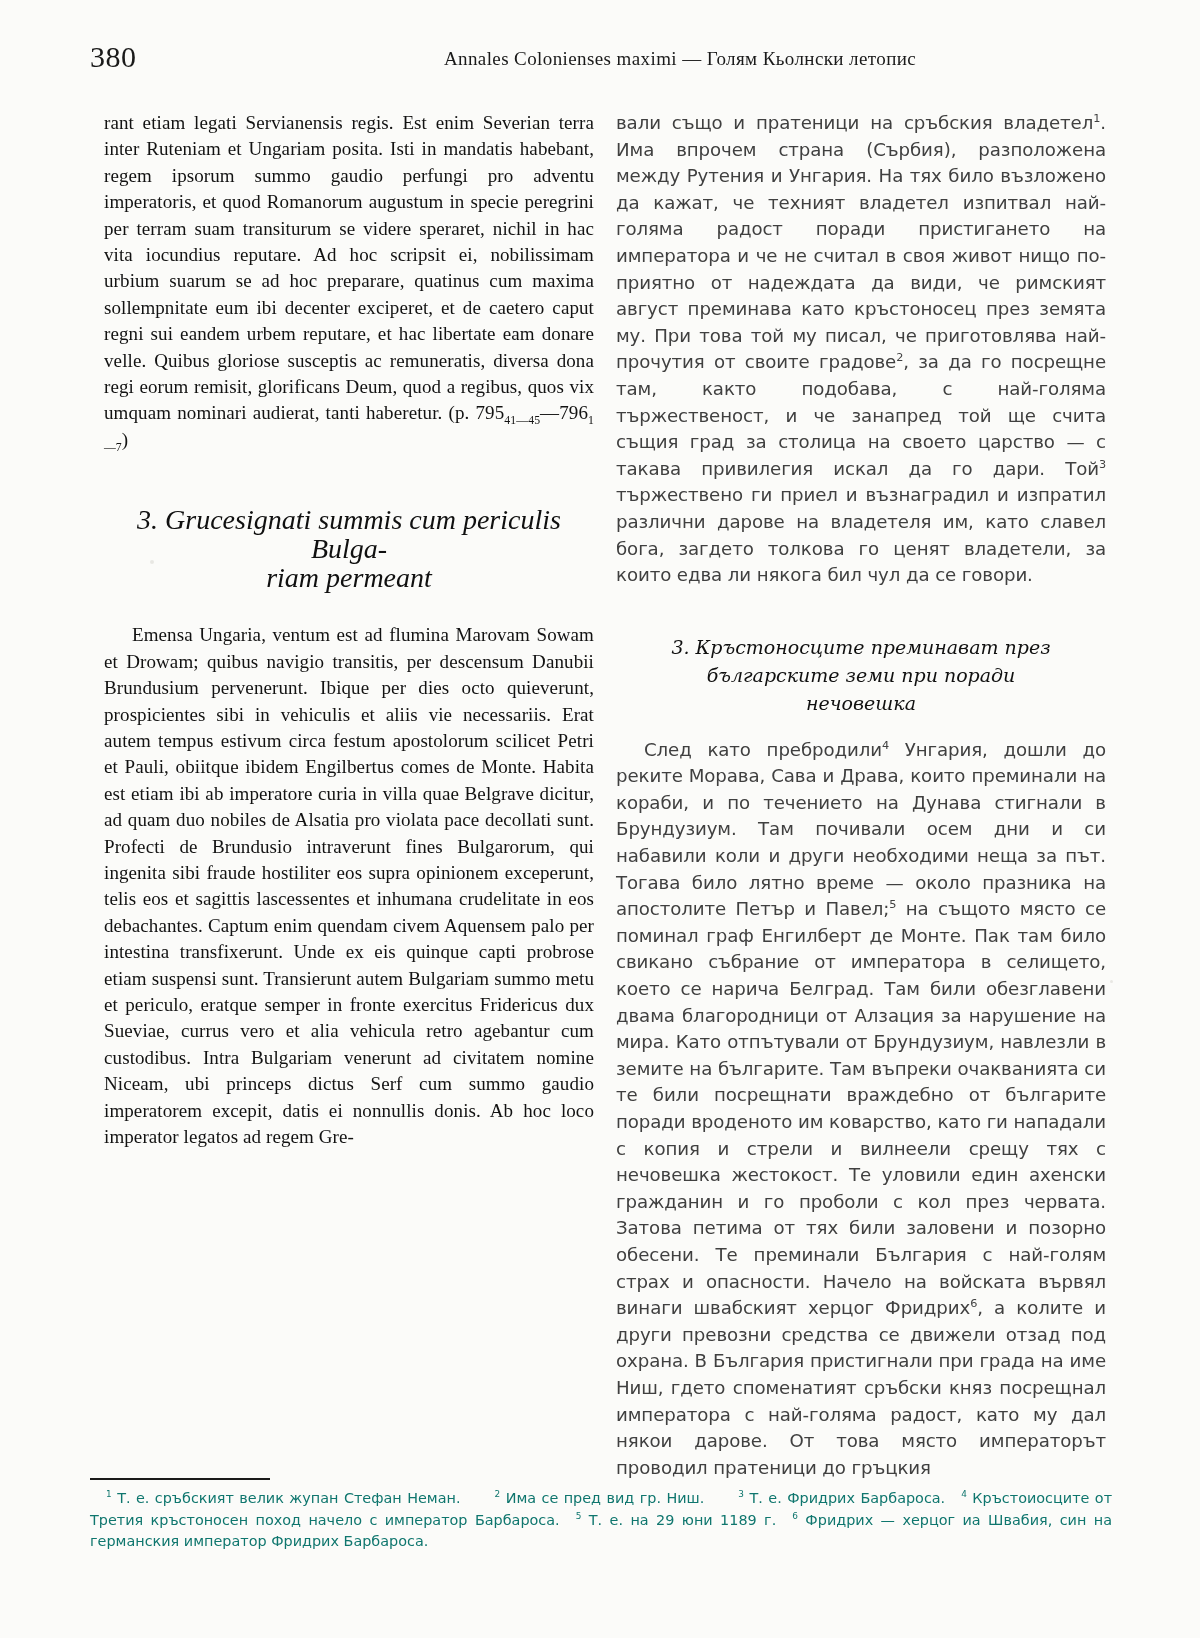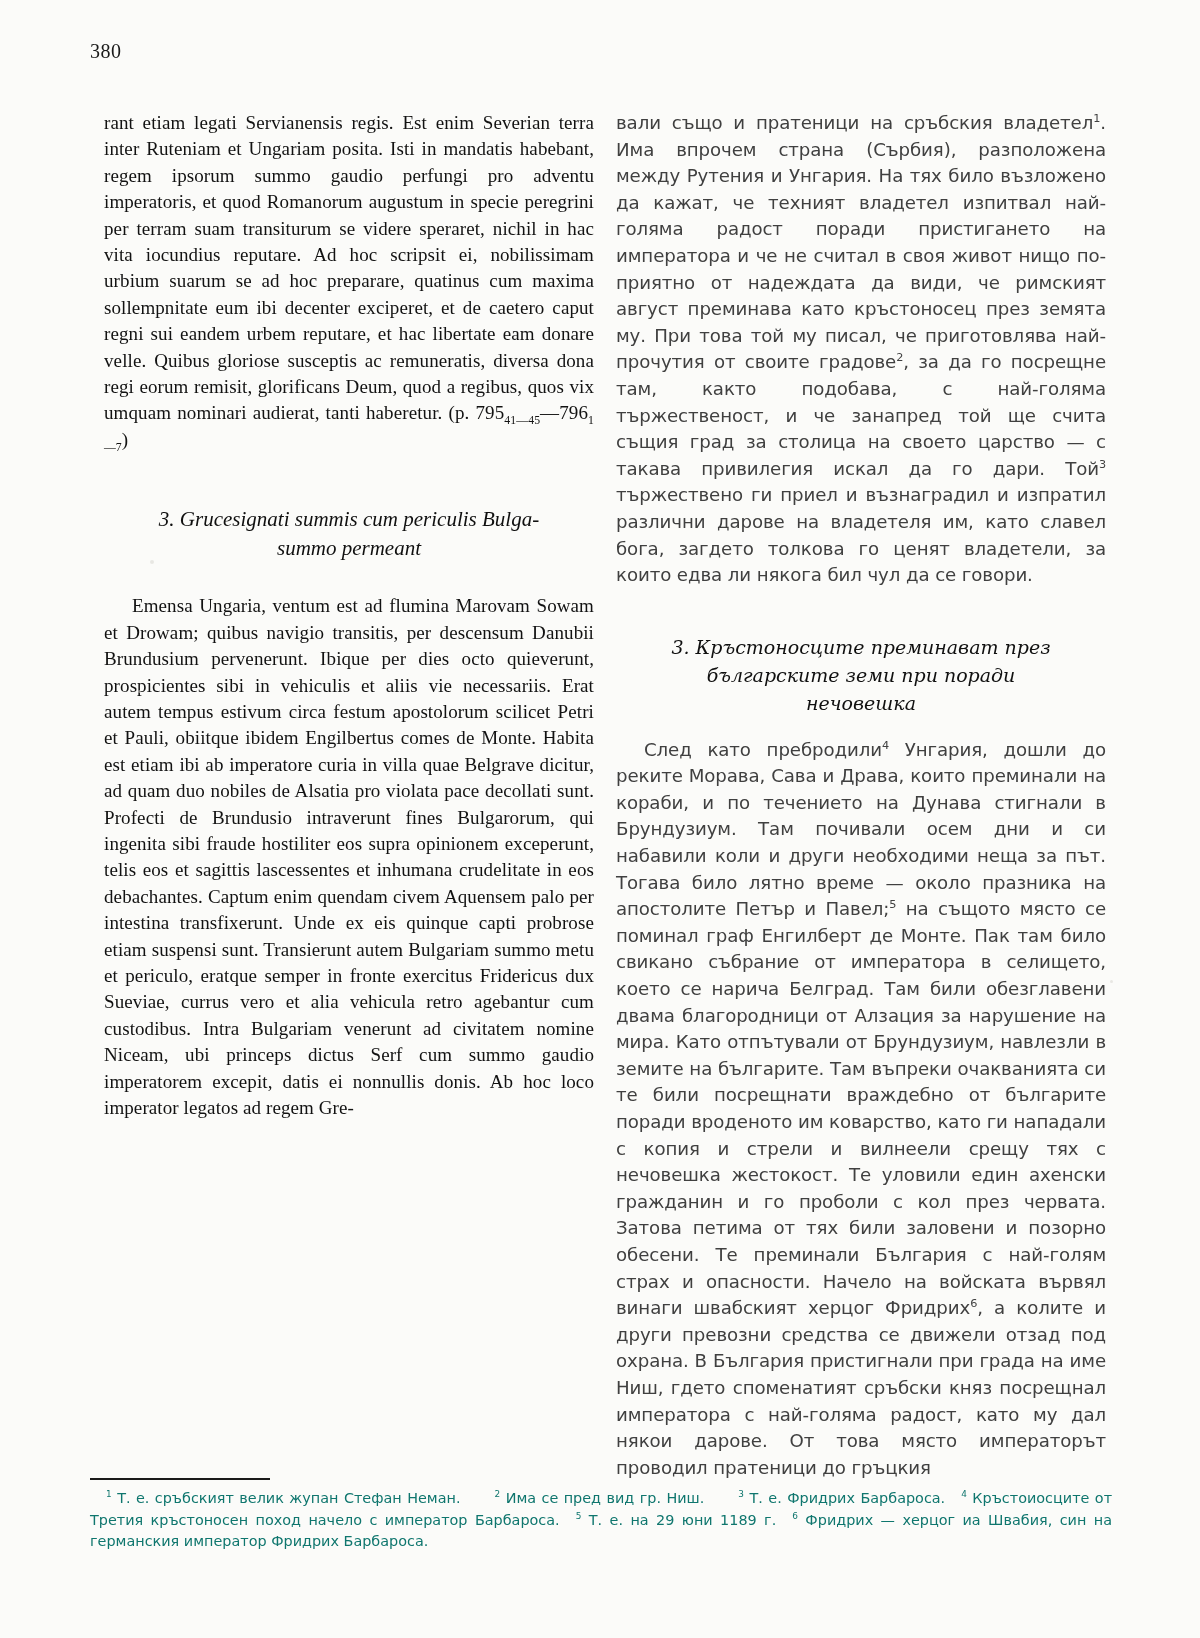--- a/index.html
+++ b/index.html
@@ -28,21 +28,21 @@
     left: 90px;
     top: 40px;
     width: 1030px;
     height: 40px;
   }
   .folio {
     position: absolute;
     left: 0;
     top: 0;
     font-family: "Liberation Serif", serif;
-    font-size: 20px;
+    font-size: 30px;
     letter-spacing: 0.5px;
     color: #1a1a1a;
   }
   .running-title {
     position: absolute;
     left: 210px;
     top: 8px;
     width: 760px;
     text-align: center;
     font-family: "Liberation Serif", serif;
@@ -75,21 +75,21 @@
     line-height: 26.6px;
     text-align: justify;
     text-justify: inter-word;
     color: #404040;
     margin: 0 0 6px 0;
     letter-spacing: -0.1px;
   }
   .sec-head-lat {
     font-family: "Liberation Serif", serif;
     font-style: italic;
-    font-size: 21px;
+    font-size: 28px;
     line-height: 29px;
     text-align: center;
     margin: 52px 0 30px 0;
     color: #101010;
   }
   .sec-head-lat .num { font-style: italic; }
   .sec-head-cyr {
     font-family: "DejaVu Serif", serif;
     font-style: italic;
     font-size: 19px;
@@ -140,30 +140,31 @@
     opacity: .55;
   }
 </style>
 </head>
 <body>
 
 <div class="page">
 
   <div class="header">
     <div class="folio">380</div>
+    <div class="running-title">Annales Colonienses maximi — Голям Кьолнски летопис</div>
   </div>
 
   <div class="col col-left">
 
     <p class="lat"><span>rant etiam legati Servianensis regis. Est enim Severian terra inter Ruteniam et Ungariam posita. Isti in mandatis habebant, regem ipsorum summo gaudio perfungi pro adventu imperatoris, et quod Romanorum augustum in specie peregrini per terram suam transiturum se videre speraret, nichil in hac vita iocundius reputare. Ad hoc scripsit ei, nobilissimam urbium suarum se ad hoc preparare, quatinus cum maxima sollempnitate eum ibi decenter exciperet, et de caetero caput regni sui eandem urbem reputare, et hac libertate eam donare velle. Quibus gloriose susceptis ac remuneratis, diversa dona regi eorum remisit, glorificans Deum, quod a regibus, quos vix umquam nominari audierat, tanti haberetur. (p. 795</span><span class="sub">41—45</span><span>—796</span><span class="sub">1—7</span><span>)</span></p>
 
     <div class="sec-head-lat">
       <span class="num">3.</span>
       <span>Grucesignati summis cum periculis Bulga-</span><br>
-      <span>summo permeant</span>
+      <span>riam permeant</span>
     </div>
 
     <p class="lat indent">Emensa Ungaria, ventum est ad flumina Marovam Sowam et Drowam; quibus navigio transitis, per descensum Danubii Brundusium pervenerunt. Ibique per dies octo quieverunt, prospicientes sibi in vehiculis et aliis vie necessariis. Erat autem tempus estivum circa festum apostolorum scilicet Petri et Pauli, obiitque ibidem Engilbertus comes de Monte. Habita est etiam ibi ab imperatore curia in villa quae Belgrave dicitur, ad quam duo nobiles de Alsatia pro violata pace decollati sunt. Profecti de Brundusio intraverunt fines Bulgarorum, qui ingenita sibi fraude hostiliter eos supra opinionem exceperunt, telis eos et sagittis lascessentes et inhumana crudelitate in eos debachantes. Captum enim quendam civem Aquensem palo per intestina transfixerunt. Unde ex eis quinque capti probrose etiam suspensi sunt. Transierunt autem Bulgariam summo metu et periculo, eratque semper in fronte exercitus Fridericus dux Sueviae, currus vero et alia vehicula retro agebantur cum custodibus. Intra Bulgariam venerunt ad civitatem nomine Niceam, ubi princeps dictus Serf cum summo gaudio imperatorem excepit, datis ei nonnullis donis. Ab hoc loco imperator legatos ad regem Gre-</p>
   </div>
 
   <div class="col col-right">
 
     <p class="cyr"><span>вали също и пратеници на сръбския владетел</span><sup>1</sup><span>. Има впрочем страна (Сърбия), разположена между Рутения и Унгария. На тях било възложено да кажат, че техният владетел изпитвал най-голяма радост поради пристиганeто на императора и че не считал в своя живот нищо по-приятно от надеждата да види, че римският август преминава като кръстоносец през земята му. При това той му писал, че приготовлява най-прочутия от своите градове</span><sup>2</sup><span>, за да го посрещне там, както подобава, с най-голяма тържественост, и че занапред той ще счита същия град за столица на своето царство — с такава привилегия искал да го дари. Той</span><sup>3</sup><span> тържествено ги приел и възнаградил и изпратил различни дарове на владетеля им, като славел бога, загдето толкова го ценят владетели, за които едва ли някога бил чул да се говори.</span></p>
 
     <div class="sec-head-cyr">

